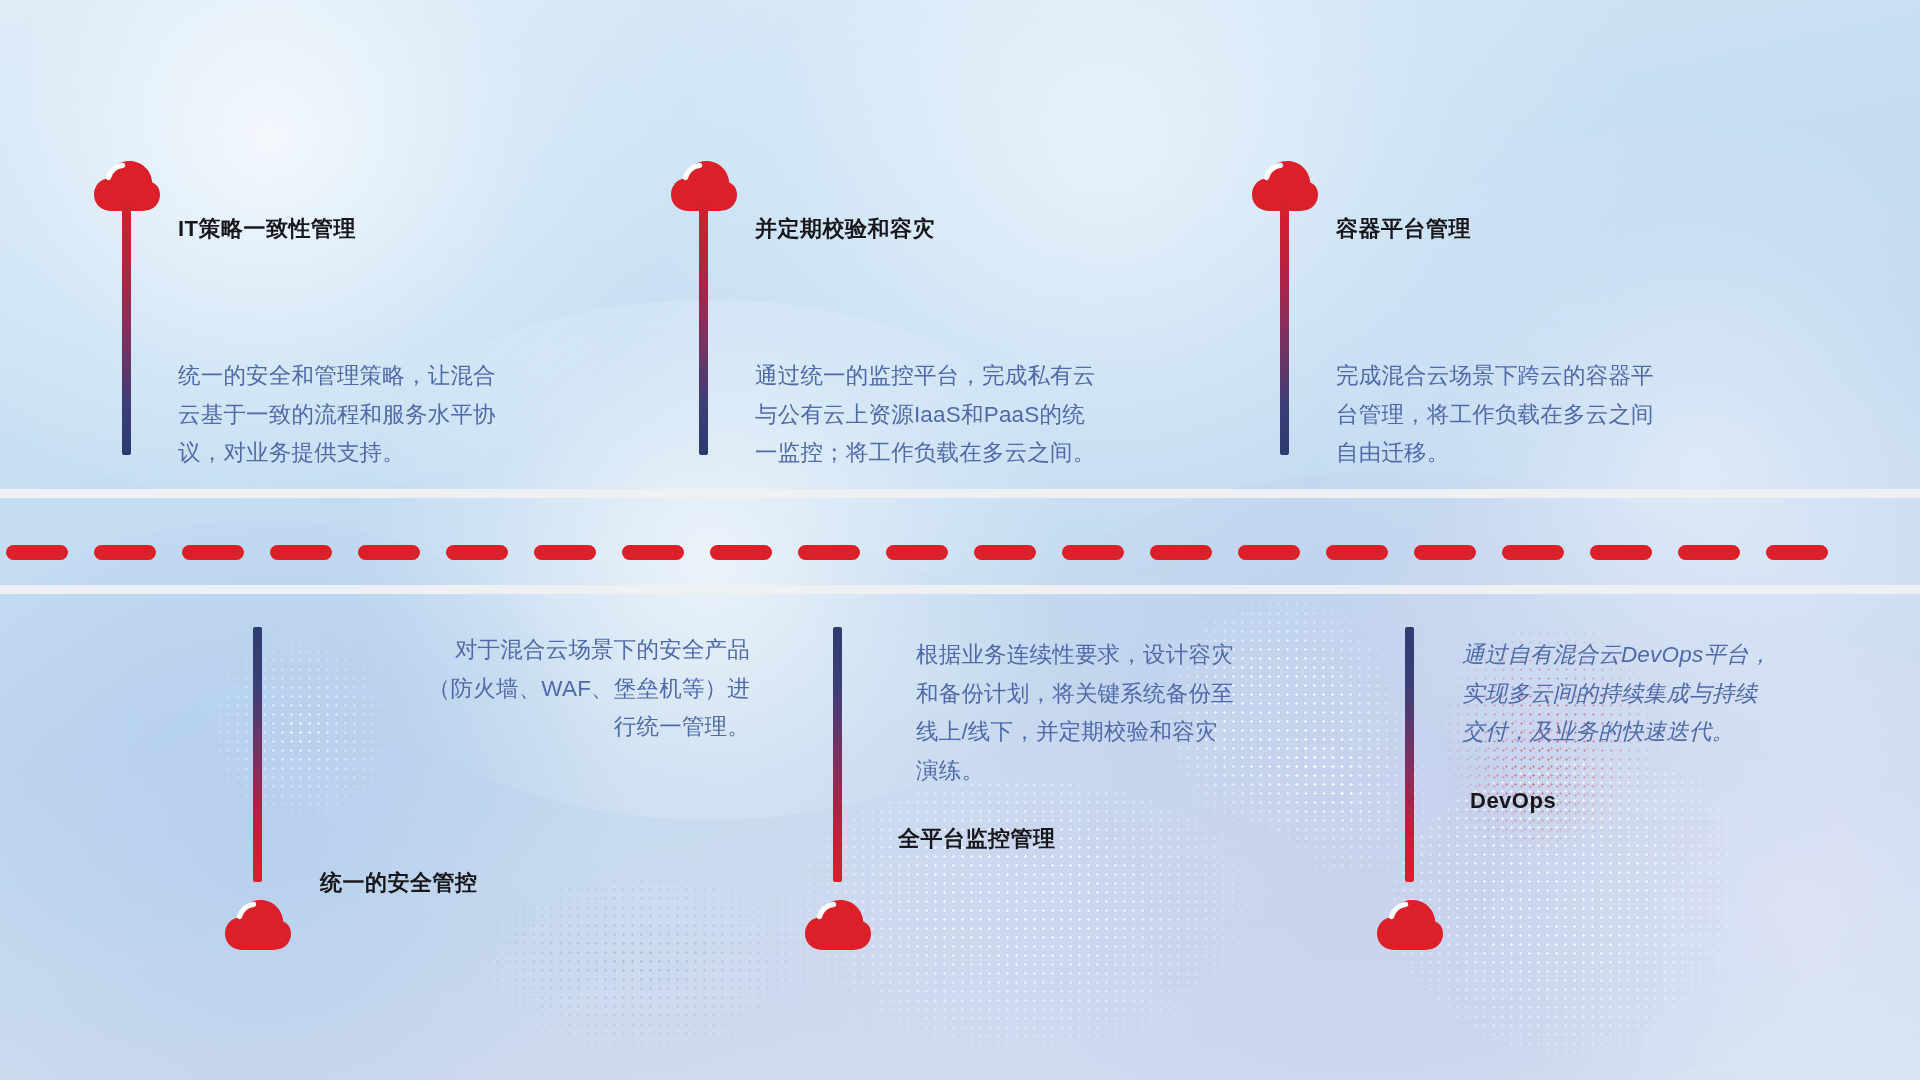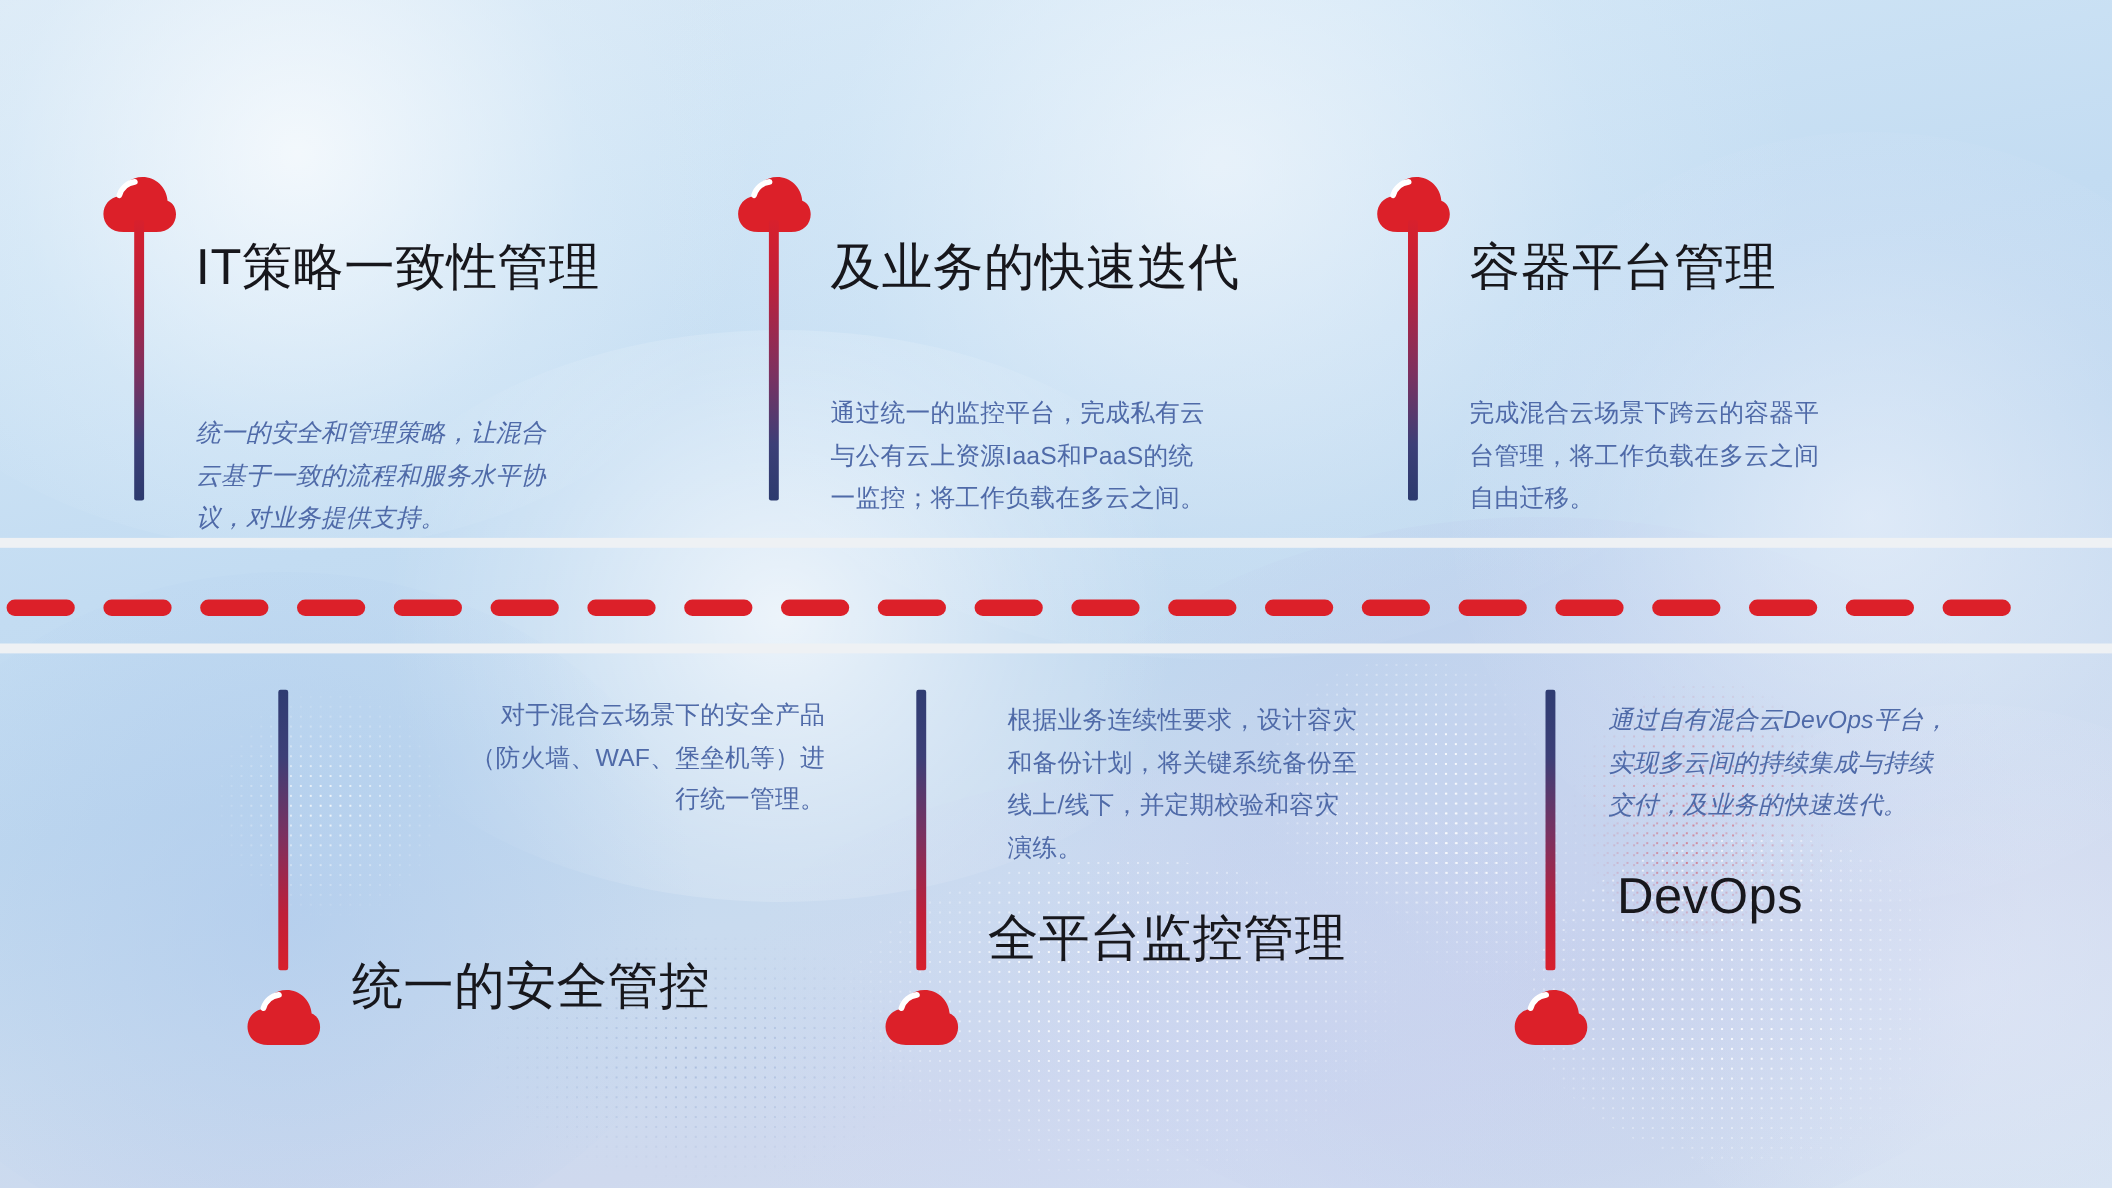--- a/index.html
+++ b/index.html
@@ -72,21 +72,21 @@
     display:flex;align-items:center;gap:26px;padding-left:6px;box-sizing:border-box;}
   .dash{width:62px;height:15px;border-radius:8px;background:#dc2029;flex:0 0 auto;}
 
   
   .col{position:absolute;box-sizing:border-box;}
 
   .cloud{position:absolute;width:70px;height:56px;}
   .stem{position:absolute;width:9px;border-radius:2px;}
 
   .head{
-    position:absolute;font-size:46px;font-weight:400;color:#17171c;
+    position:absolute;font-size:22px;font-weight:700;color:#17171c;
     letter-spacing:.5px;white-space:nowrap;line-height:1.1;
   }
   .para{
     position:absolute;font-size:22.5px;line-height:1.72;color:#4f6aa8;
     font-weight:400;white-space:pre-line;letter-spacing:.2px;
   }
 
   
   .stem-top{background:linear-gradient(180deg,#d8202c 0%,#c0203a 22%,#7b3160 55%,#3c3f77 80%,#2c3a6e 100%);}
   
@@ -116,32 +116,32 @@
   <div class="dots r d7"></div>
   <div class="dots w d8"></div>
 
   <div class="col">
     <svg class="cloud" style="left:92px;top:157px;" viewBox="0 0 70 56">
       <path d="M20.5 54 C8.5 54 2 46.5 2 37.5 C2 29 8 22.4 16 21.3 C18.4 11.2 27 4 37.5 4 C49.6 4 59.4 13.4 60.3 25.4 C65.8 27.6 68 32.6 68 37.8 C68 46.6 61.6 54 50 54 Z" fill="#dc2029"></path>
       <path d="M16.5 20.5 C18.6 13.6 24.2 9.2 30.6 8.4" fill="none" stroke="#ffffff" stroke-width="5.2" stroke-linecap="round"></path>
     </svg>
     <div class="stem stem-top" style="left:122px;top:200px;height:255px;"></div>
     <div class="head" style="left:178px;top:217px;">IT策略一致性管理</div>
-    <div class="para" style="left:178px;top:375px;width:440px;font-style:italic;">统一的安全和管理策略，让混合
+    <div class="para" style="left:178px;top:357px;width:440px;">统一的安全和管理策略，让混合
 云基于一致的流程和服务水平协
 议，对业务提供支持。</div>
   </div>
 
   <div class="col">
     <svg class="cloud" style="left:669px;top:157px;" viewBox="0 0 70 56">
       <path d="M20.5 54 C8.5 54 2 46.5 2 37.5 C2 29 8 22.4 16 21.3 C18.4 11.2 27 4 37.5 4 C49.6 4 59.4 13.4 60.3 25.4 C65.8 27.6 68 32.6 68 37.8 C68 46.6 61.6 54 50 54 Z" fill="#dc2029"></path>
       <path d="M16.5 20.5 C18.6 13.6 24.2 9.2 30.6 8.4" fill="none" stroke="#ffffff" stroke-width="5.2" stroke-linecap="round"></path>
     </svg>
     <div class="stem stem-top" style="left:699px;top:200px;height:255px;"></div>
-    <div class="head" style="left:755px;top:217px;">及业务的快速迭代</div>
+    <div class="head" style="left:755px;top:217px;">并定期校验和容灾</div>
     <div class="para" style="left:755px;top:357px;width:470px;">通过统一的监控平台，完成私有云
 与公有云上资源IaaS和PaaS的统
 一监控；将工作负载在多云之间。</div>
   </div>
 
   <div class="col">
     <svg class="cloud" style="left:1250px;top:157px;" viewBox="0 0 70 56">
       <path d="M20.5 54 C8.5 54 2 46.5 2 37.5 C2 29 8 22.4 16 21.3 C18.4 11.2 27 4 37.5 4 C49.6 4 59.4 13.4 60.3 25.4 C65.8 27.6 68 32.6 68 37.8 C68 46.6 61.6 54 50 54 Z" fill="#dc2029"></path>
       <path d="M16.5 20.5 C18.6 13.6 24.2 9.2 30.6 8.4" fill="none" stroke="#ffffff" stroke-width="5.2" stroke-linecap="round"></path>
     </svg>

